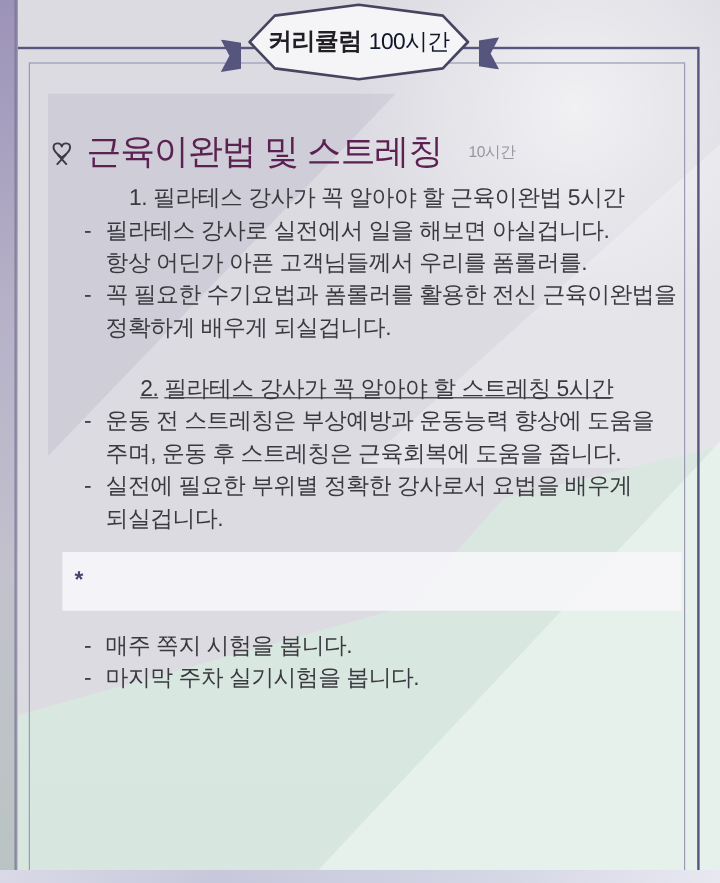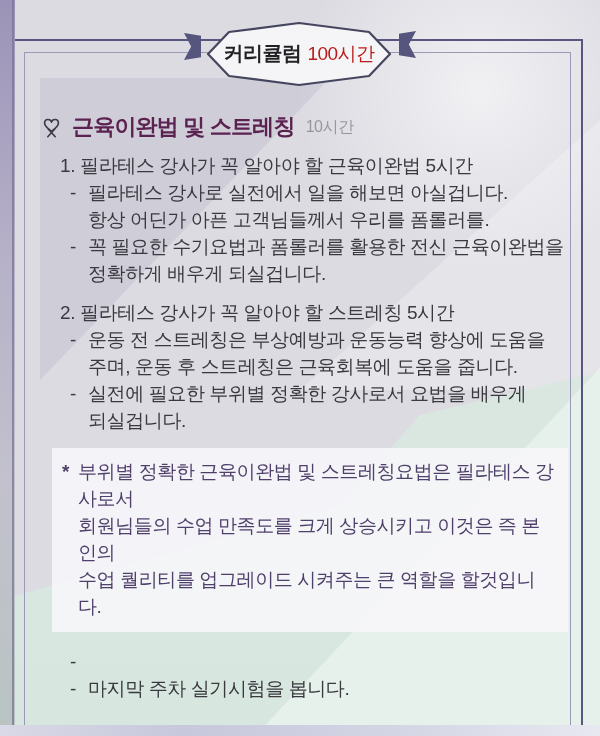--- a/index.html
+++ b/index.html
@@ -62,47 +62,47 @@
   }
   .outer-frame{
     position:absolute;left:12px;right:17px;top:39px;bottom:-12px;
     border:2.5px solid var(--border-dark);
   }
   .inner-frame{
     position:absolute;left:24px;right:29px;top:52px;bottom:-12px;
     border:1.5px solid var(--border-light);
   }
   
-  .badge{position:absolute;left:205px;top:19px;width:188px;height:69px;}
+  .badge{position:absolute;left:205px;top:0;width:188px;height:69px;}
   .badge svg{position:absolute;inset:0;overflow:visible;}
   .badge-text{
     position:absolute;inset:0;display:flex;align-items:center;justify-content:center;
     gap:6px;white-space:nowrap;
   }
   .badge-title{font-weight:bold;font-size:20px;color:#1f1f24;letter-spacing:-0.5px;}
-  .badge-hours{font-size:19px;color:#b91c1c;letter-spacing:-0.5px;}
+  .badge-hours{font-size:19px;color:#0f172a;letter-spacing:-0.5px;}
   .ribbon{position:absolute;width:17px;height:27px;background:var(--ribbon-slate);}
   .ribbon.left{
     left:184px;top:33px;
     clip-path:polygon(0 0,100% 10%,100% 90%,0 100%,42% 50%);
   }
   .ribbon.right{
     left:399px;top:31px;
     clip-path:polygon(100% 0,0 10%,0 90%,100% 100%,58% 50%);
   }
   
   .content{
     position:absolute;left:40px;right:32px;top:112px;
     font-size:19px;line-height:27px;letter-spacing:-0.4px;
   }
   .sec-head{display:flex;align-items:center;gap:9px;line-height:30px;height:30px;}
   .heart-icon{flex:0 0 auto;color:#3f3945;display:block;}
-  .sec-title{font-size:22px;font-weight:bold;color:var(--accent-plum);letter-spacing:-0.8px;}
-  .sec-hours{font-size:16px;color:var(--muted-gray);margin-left:2px;}
-  .num-item{margin:10px 0 0 20px;}
+  .sec-title{font-size:29px;font-weight:normal;color:var(--accent-plum);letter-spacing:-0.8px;}
+  .sec-hours{font-size:13px;color:var(--muted-gray);margin-left:13px;}
+  .num-item{margin:10px 0 0 20px;text-align:center;}
   .num-item .num{margin-right:5px;}
   .sub{display:flex;margin-left:30px;}
   .sub .dash{flex:0 0 18px;}
   .preline{white-space:pre-line;}
   .note-box{
     display:flex;margin:14px 0 0 12px;background:var(--note-bg);
     padding:10px 12px 12px 10px;
   }
   .note-box .star{flex:0 0 16px;color:var(--note-purple);font-weight:bold;}
   .note-text{color:var(--note-purple);font-size:19px;line-height:27px;}
@@ -157,46 +157,44 @@
         <span class="dash">-</span>
         <span class="preline">필라테스 강사로 실전에서 일을 해보면 아실겁니다.
 항상 어딘가 아픈 고객님들께서 우리를 폼롤러를.</span>
       </div>
       <div class="sub">
         <span class="dash">-</span>
         <span class="preline">꼭 필요한 수기요법과 폼롤러를 활용한 전신 근육이완법을
 정확하게 배우게 되실겁니다.</span>
       </div>
 
-      <div class="num-item" style="margin-top:12px;">
+      <div class="num-item" style="margin-top:24px;text-decoration:underline;">
         <span class="num">2.</span><span>필라테스 강사가 꼭 알아야 할 스트레칭 5시간</span>
       </div>
       <div class="sub">
         <span class="dash">-</span>
         <span class="preline">운동 전 스트레칭은 부상예방과 운동능력 향상에 도움을
 주며, 운동 후 스트레칭은 근육회복에 도움을 줍니다.</span>
       </div>
       <div class="sub">
         <span class="dash">-</span>
         <span class="preline">실전에 필요한 부위별 정확한 강사로서 요법을 배우게
 되실겁니다.</span>
       </div>
 
       <div class="note-box">
         <span class="star">*</span>
-        <span class="preline note-text">부위별 정확한 근육이완법 및 스트레칭요법은 필라테스 강사로서
-회원님들의 수업 만족도를 크게 상승시키고 이것은 즉 본인의
-수업 퀄리티를 업그레이드 시켜주는 큰 역할을 할것입니다.</span>
       </div>
     </section>
 
     <section class="section-exam">
       <div class="bullets">
         <div class="sub">
           <span class="dash">-</span>
+          <span class="preline">매주 쪽지 시험을 봅니다.</span>
         </div>
         <div class="sub">
           <span class="dash">-</span>
           <span class="preline">마지막 주차 실기시험을 봅니다.</span>
         </div>
 
       </div>
     </section>
 
   </main>

